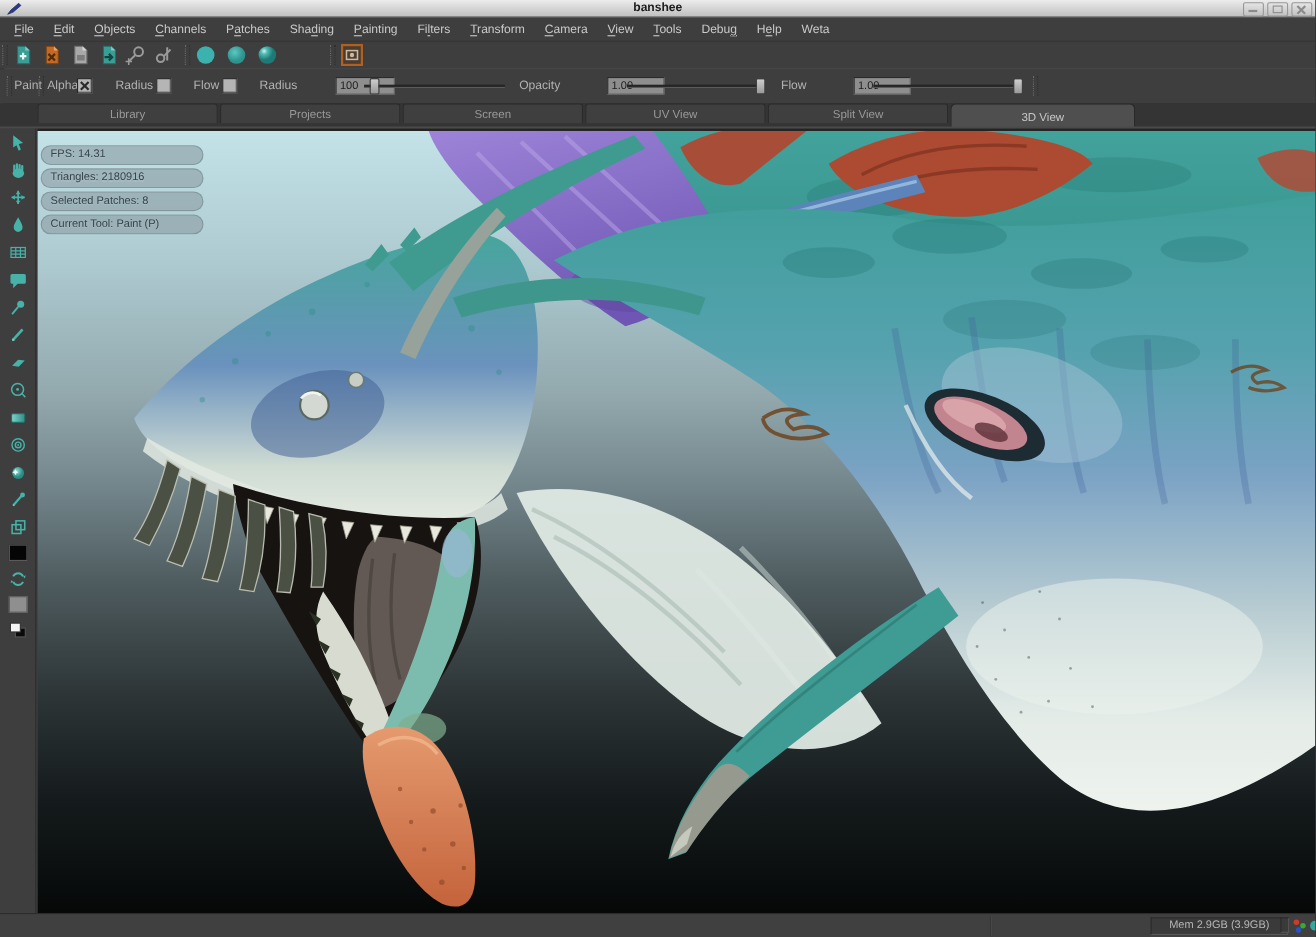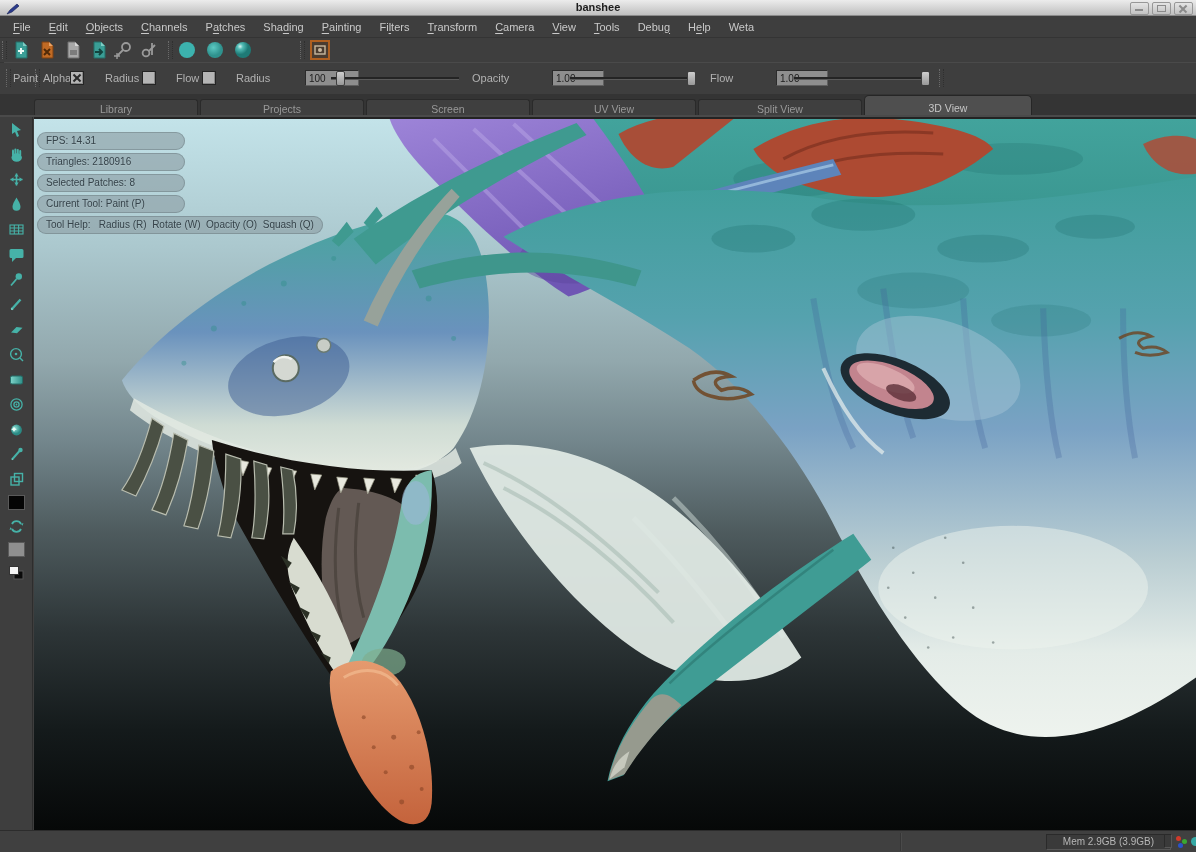--- a/index.html
+++ b/index.html
@@ -41,21 +41,21 @@
   .checkbox.checked::before{transform:rotate(45deg);}
   .checkbox.checked::after{transform:rotate(-45deg);}
   .val-input{position:absolute;top:8px;height:14px;background:#8e8e8e;
     border:1px solid #2b2b2b;border-bottom-color:#606060;border-right-color:#606060;
     color:#1d1d1d;font-size:10px;padding:0 3px;font-family:inherit;margin-left:36px;}
   .groove{position:absolute;top:15px;height:2px;background:#242424;border-bottom:1px solid #5a5a5a;}
   .handle{position:absolute;top:9px;width:7px;height:13px;background:linear-gradient(#cecece,#989898);
     border:1px solid #3e3e3e;border-radius:2px;}
   
   #tabbar{position:absolute;left:0;top:94px;width:1196px;height:23px;background:#343434;
-    display:flex;align-items:flex-end;gap:2px;padding-left:34px;box-sizing:border-box;}
+    display:flex;gap:2px;padding-left:34px;box-sizing:border-box;}
   .tab{width:164px;height:18px;background:#3f3f3f;border:1px solid #2a2a2a;border-bottom:none;
     border-radius:3px 3px 0 0;color:#999;font-size:10.5px;text-align:center;line-height:18px;box-sizing:border-box;}
   .tab.active{width:168px;height:22px;background:#4f4f4f;color:#c6c6c6;line-height:24px;border-radius:5px 5px 0 0;border-color:#262626;}
   #tab-strip{position:absolute;left:0;top:115px;width:1196px;height:2px;background:#4a4a4a;}
   
   #main{position:absolute;left:0;top:117px;width:1196px;height:713px;}
   #toolcol{position:absolute;left:0;top:0;width:33px;height:713px;background:#3e3e3e;
     border-right:1px solid #2d2d2d;display:flex;flex-direction:column;align-items:center;
     padding-top:3px;box-sizing:border-box;gap:7px;}
   .tool{width:18px;height:18px;display:flex;align-items:center;justify-content:center;}
@@ -576,21 +576,20 @@
           </g>
           <path d="M310,560 C330,548 352,552 364,568" stroke="#f0b68c" stroke-width="3" fill="none" opacity="0.8"></path>
         </g>
       </svg>
 
       <div id="hud">
           <div class="hud-pill">FPS: 14.31</div>
           <div class="hud-pill">Triangles: 2180916</div>
           <div class="hud-pill">Selected Patches: 8</div>
           <div class="hud-pill">Current Tool: Paint (P)</div>
-          <div class="hud-pill">Tool Help:   Radius (R)  Rotate (W)  Opacity (O)  Squash (Q)</div>
         </div>
     </div>
   </div>
 
   <div id="statusbar">
     <div class="sb-divider"></div>
     <div id="membox">Mem 2.9GB (3.9GB)</div>
     <div id="sb-smallbox"></div>
     <div id="rgb-icon">
         <i class="r"></i>

